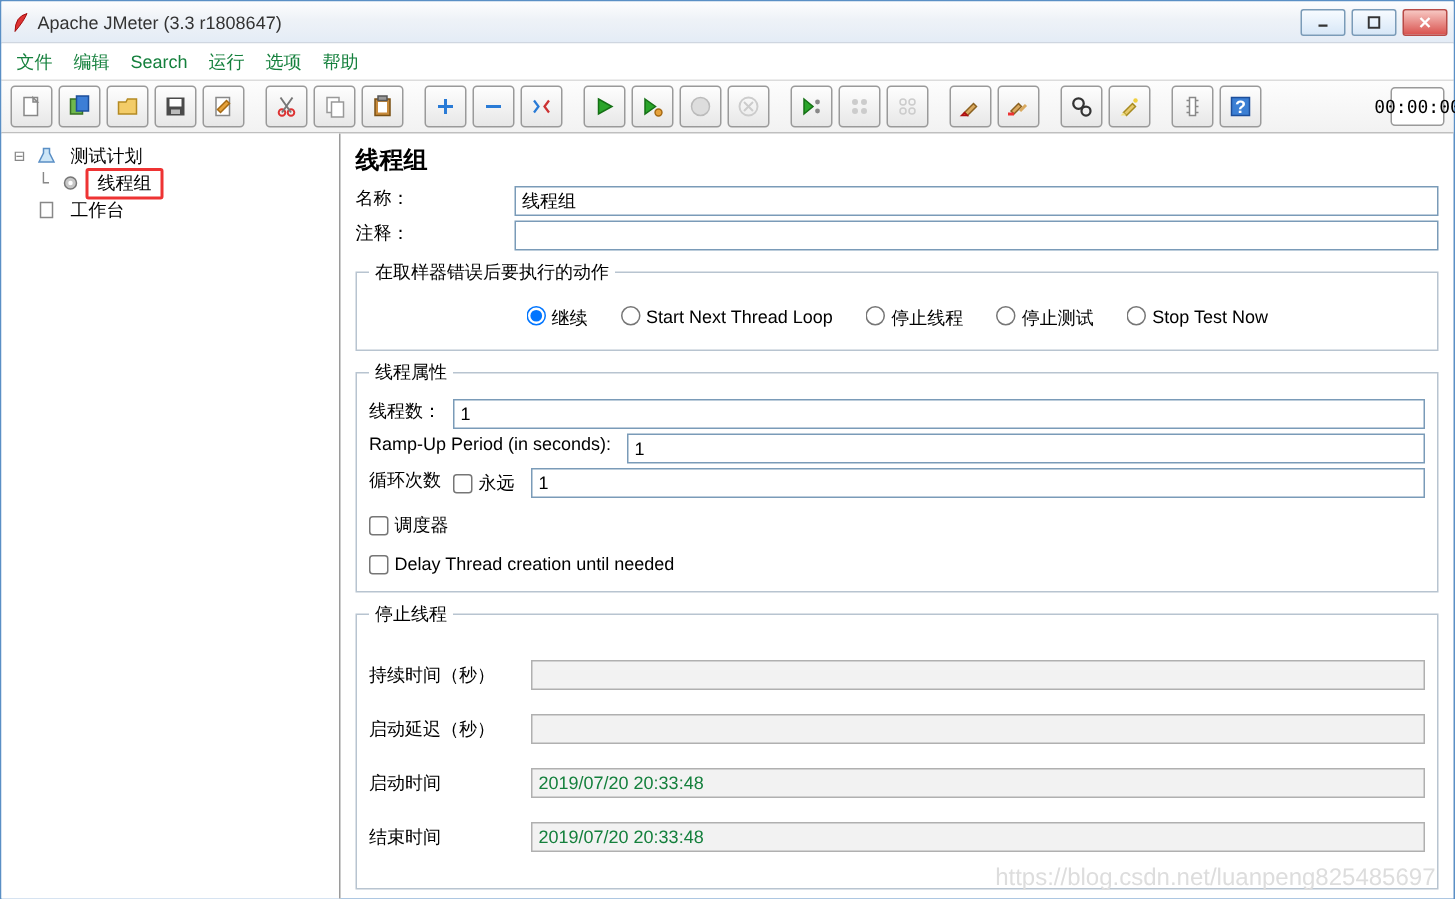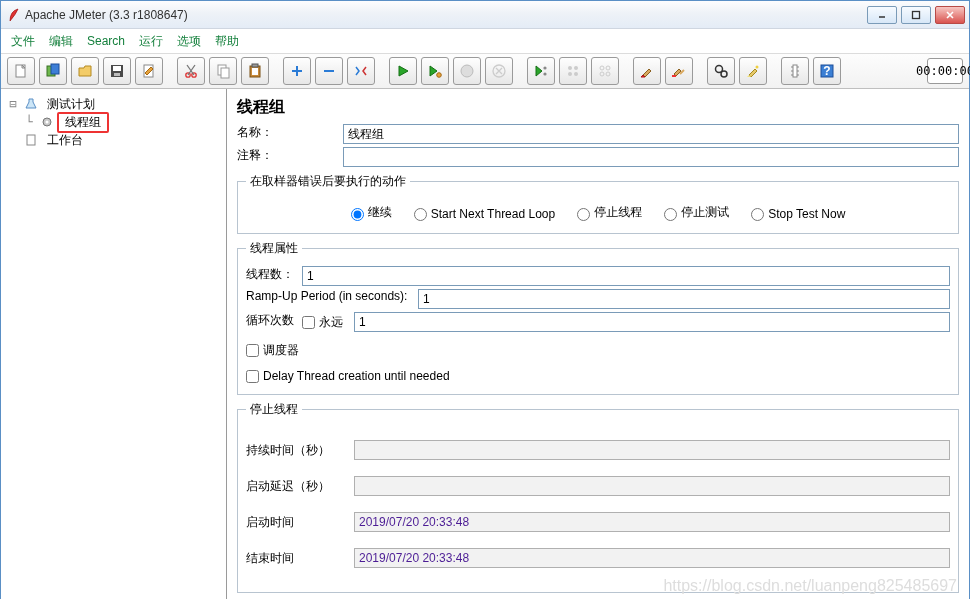--- a/index.html
+++ b/index.html
@@ -25,27 +25,27 @@
 .tree-label { padding:0 6px; }
 .tree-label.sel { border:2px solid #e33; border-radius:2px; }
 .main { flex:1; padding:8px 10px 8px 10px; overflow:hidden; }
 .main h2 { font-size:16px; font-weight:bold; margin-bottom:6px; }
 .frow { display:flex; margin:3px 0; }
 .flabel { width:106px; }
 .finput { flex:1; height:20px; border:1px solid #7a9bb8; padding:0 4px; background:#fff; }
 fieldset { border:1px solid #b8c4d0; margin-top:6px; padding:6px 8px 8px 8px; }
 legend { padding:0 4px; }
 .radios { display:flex; gap:22px; justify-content:center; padding:8px 0 4px; }
-.radio { display:flex; align-items:flex-end; gap:4px; }
+.radio { display:flex; align-items:flex-start; gap:4px; }
 .radio input { margin:0; }
 .check { display:flex; align-items:center; gap:4px; }
 .check input { margin:0; }
 .sched-row { display:flex; align-items:center; margin:16px 0; }
 .sched-label { width:108px; }
-.sched-input { flex:1; height:20px; border:1px solid #b0b0b0; background:#f2f2f2; color:#4c1d95; padding:0 4px; }
+.sched-input { flex:1; height:20px; border:1px solid #b0b0b0; background:#f2f2f2; color:#15803d; padding:0 4px; }
 .watermark { position:absolute; right:12px; bottom:4px; color:#ddd; font-size:16px; pointer-events:none; }
 .window { position:relative; }
 svg { display:block; }
 </style>
 </head>
 <body>
 
 <div class="window">
 
   <div class="titlebar">

